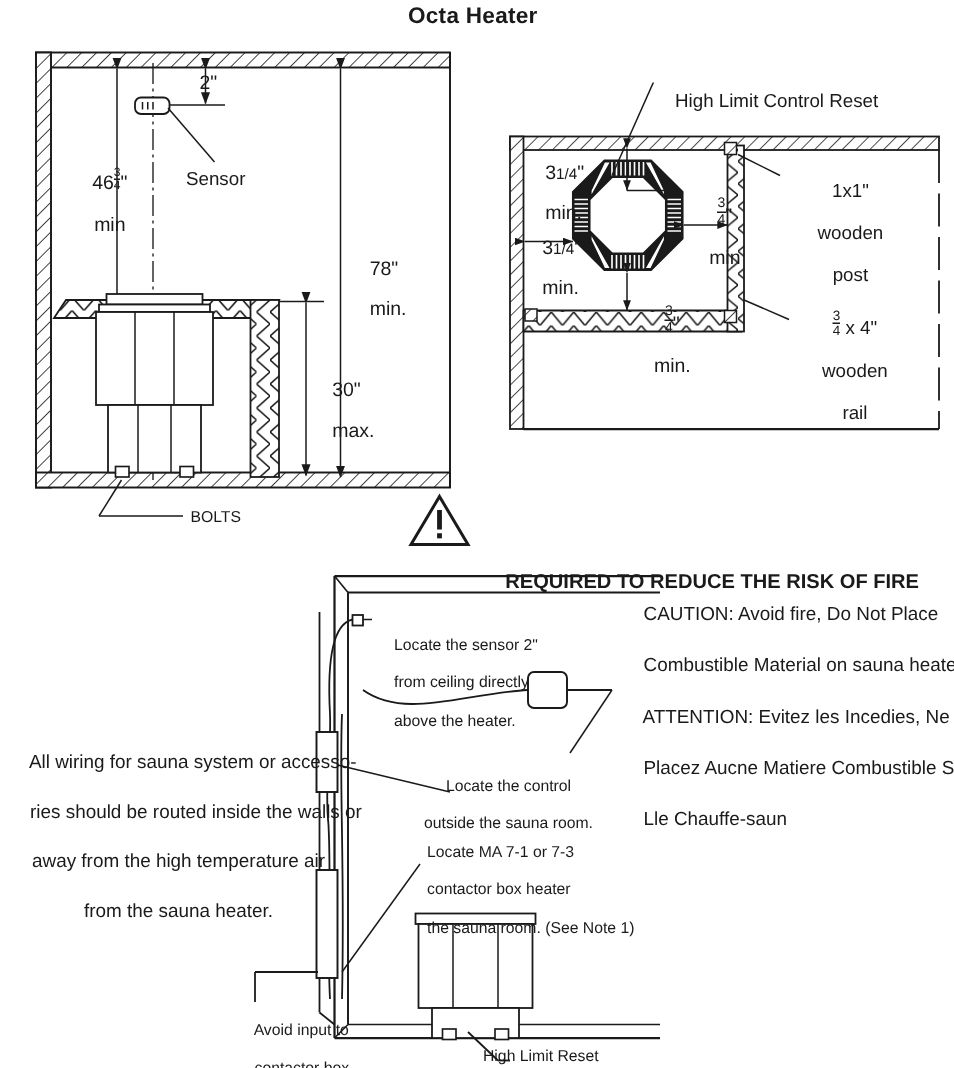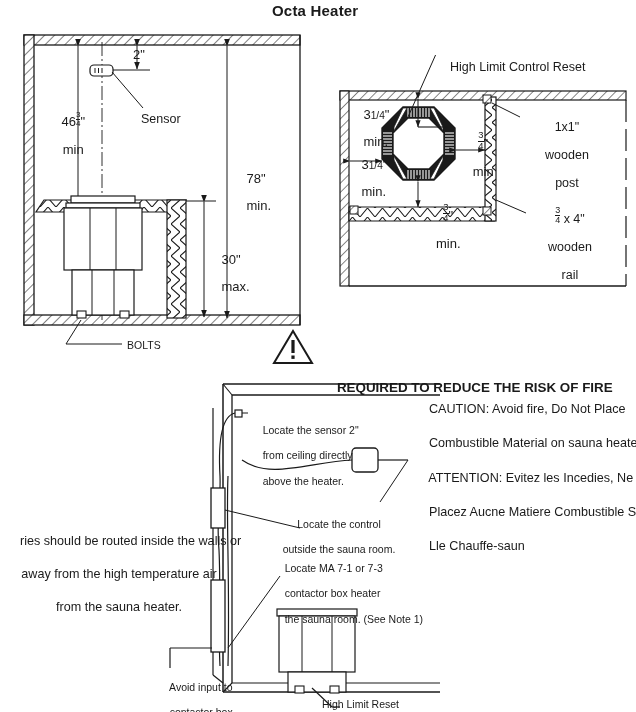--- a/index.html
+++ b/index.html
@@ -111,21 +111,21 @@
   </svg>
   </div>
 
   <div class="txt dim" style="left:133px;top:48px;">2"</div>
 
   <div class="txt dim" style="left:38px;top:99px;width:56px;">
     <span>46</span><span class="frac"><i class="num">3</i><i class="den">4</i></span><span>"</span><br>
     <span>min</span>
   </div>
 
-  <div class="txt lbl" style="left:141px;top:112px;">Sensor</div>
+  <div class="txt lbl" style="left:124px;top:112px;">Sensor</div>
 
   <div class="txt dim" style="left:232px;top:159px;width:48px;text-align:left;">
     <span>78"</span><br>
     <span>min.</span>
   </div>
 
   <div class="txt dim" style="left:207px;top:240px;width:48px;text-align:left;">
     <span>30"</span><br>
     <span>max.</span>
   </div>
@@ -376,21 +376,21 @@
   </div>
 
   <div class="txt lbl-sm" style="left:158px;top:668px;line-height:1.22;">
     <span>Avoid input to</span><br>
     <span>contactor box.</span>
   </div>
 
   <div class="txt lbl-sm" style="left:322px;top:699px;">High Limit Reset</div>
 
   <div class="txt para ctr" style="left:6px;top:484px;width:212px;">
-    <br>
+    <span>All wiring for sauna system or accesso-</span><br>
     <span>ries should be routed inside the walls or</span><br>
     <span>away from the high temperature air</span><br>
     <span>from the sauna heater.</span>
   </div>
 
   <div class="txt para" style="left:415px;top:384px;width:220px;line-height:1.36;">
     <span>CAUTION: Avoid fire, Do Not Place</span><br>
     <span>Combustible Material on sauna heater /</span><br>
     <span>ATTENTION: Evitez les Incedies, Ne</span><br>
     <span>Placez Aucne Matiere Combustible Sur</span><br>

